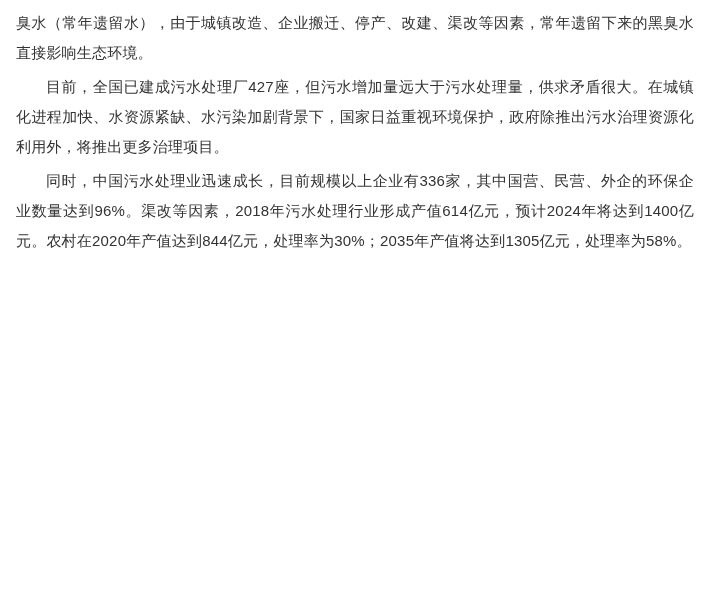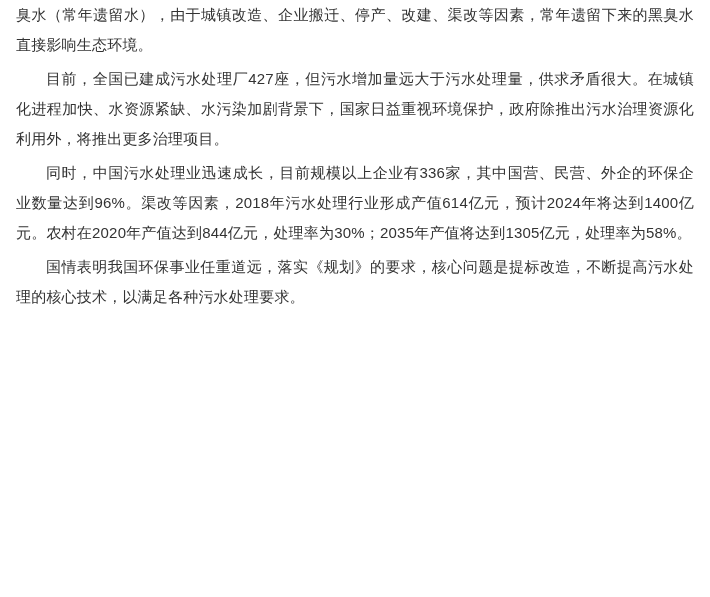--- a/index.html
+++ b/index.html
@@ -11,21 +11,21 @@
     height: 597px;
     background: #ffffff;
     font-family: "Liberation Sans", sans-serif;
     color: #333333;
     overflow: hidden;
   }
   .page {
     width: 710px;
     height: 597px;
     box-sizing: border-box;
-    padding: 0 16px;
+    padding: 8px 16px;
     position: relative;
   }
   .para {
     font-size: 15px;
     line-height: 30px;
     color: #333333;
     text-align: justify;
     text-justify: inter-ideograph;
     margin: 0 0 4px 0;
     letter-spacing: 0.2px;
@@ -51,17 +51,16 @@
 
 <div class="page">
 
   <p class="para first">臭水（常年遗留水），由于城镇改造、企业搬迁、停产、改建、渠改等因素，常年遗留下来的黑臭水直接影响生态环境。</p>
 
 
   <p class="para indent">目前，全国已建成污水处理厂427座，但污水增加量远大于污水处理量，供求矛盾很大。在城镇化进程加快、水资源紧缺、水污染加剧背景下，国家日益重视环境保护，政府除推出污水治理资源化利用外，将推出更多治理项目。</p>
 
   <p class="para indent">同时，中国污水处理业迅速成长，目前规模以上企业有336家，其中国营、民营、外企的环保企业数量达到96%。渠改等因素，2018年污水处理行业形成产值614亿元，预计2024年将达到1400亿元。农村在2020年产值达到844亿元，处理率为30%；2035年产值将达到1305亿元，处理率为58%。</p>
 
-  <p class="para indent">国情表明我国环保事业任重道远，落实《规划》的要求，核心问题是提标改造，不断提高污水处理的核心技术，以满足各种污水处理要求。</p>
 
 
 
 </div>
 
 </body></html>

